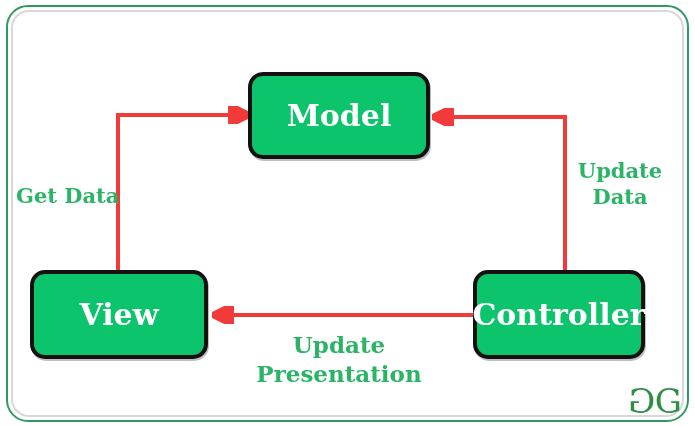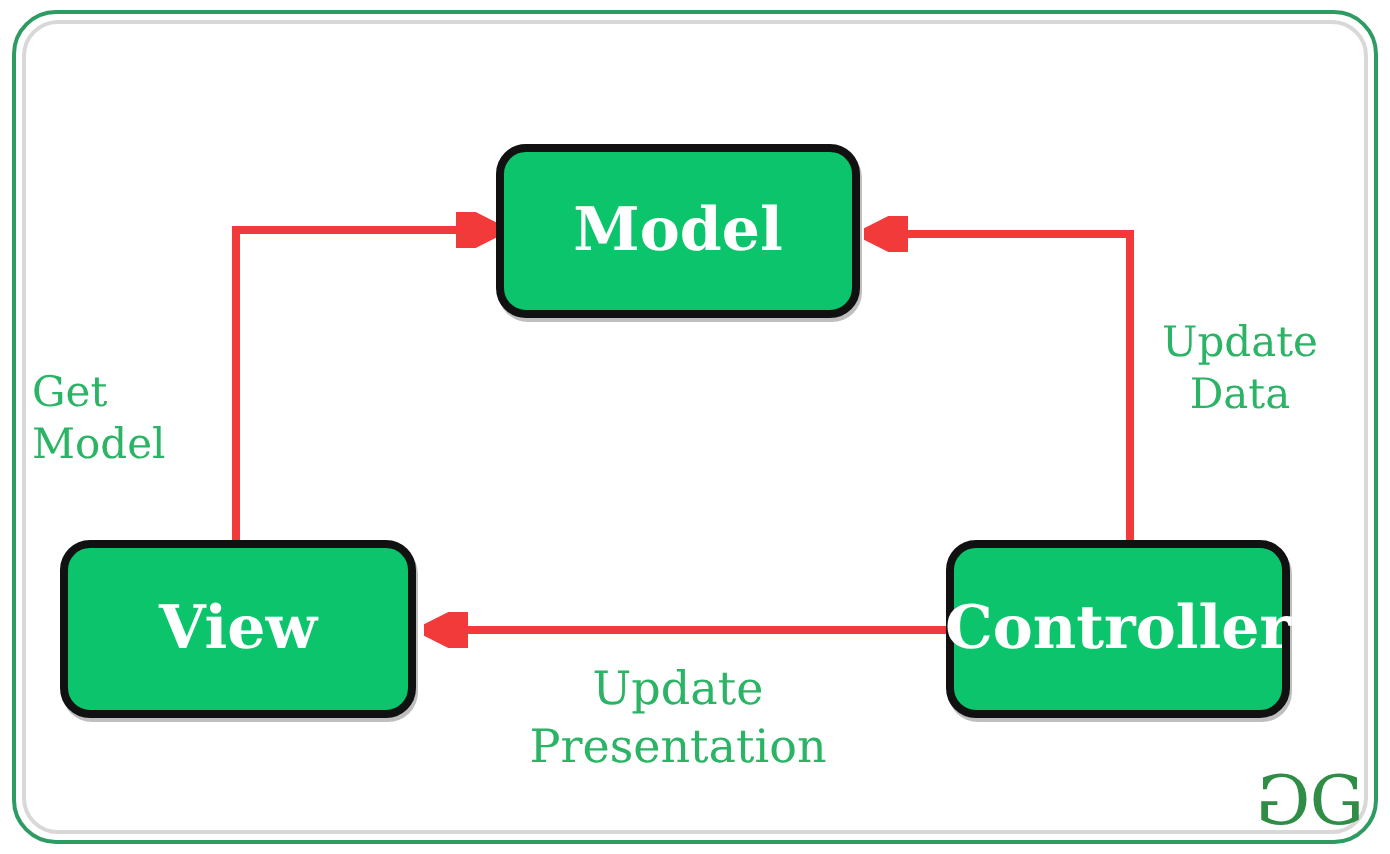--- a/index.html
+++ b/index.html
@@ -32,21 +32,21 @@
   .node{
     position:absolute;display:flex;align-items:center;justify-content:center;
     background:var(--node-fill);border:4px solid var(--node-border);border-radius:15px;
     box-sizing:border-box;color:var(--node-text);font-weight:bold;font-size:30px;
     box-shadow:1px 2px 0 rgba(0,0,0,0.25);
   }
   .node-model{left:248px;top:72px;width:182px;height:87px;}
   .node-view{left:30px;top:270px;width:178px;height:89px;}
   .node-controller{left:473px;top:270px;width:172px;height:89px;}
   .edge-label{
-    position:absolute;color:var(--label-text);font-weight:normal;line-height:1.25;
+    position:absolute;color:var(--label-text);font-weight:bold;line-height:1.25;
   }
   .label-get-data{left:16px;top:183px;width:110px;font-size:21px;text-align:left;}
   .label-update-data{left:572px;top:158px;width:96px;font-size:21px;text-align:center;}
   .label-update-presentation{left:228px;top:331px;width:222px;font-size:23px;text-align:center;}
   .logo{
     position:absolute;right:16px;bottom:9px;color:var(--logo-text);
     font-size:34px;font-weight:normal;letter-spacing:-3px;line-height:1;
   }
   .logo .mirrored{display:inline-block;transform:scaleX(-1);}
 </style>
@@ -75,21 +75,21 @@
   </div>
 
   <div class="node node-view">
     <span>View</span>
   </div>
 
   <div class="node node-controller">
     <span>Controller</span>
   </div>
 
-  <div class="edge-label label-get-data">Get Model</div>
+  <div class="edge-label label-get-data">Get Data</div>
 
   <div class="edge-label label-update-data">Update Data</div>
 
   <div class="edge-label label-update-presentation">Update Presentation</div>
 
   <div class="logo">
     <span class="mirrored">G</span><span>G</span>
   </div>
 
 </div>

